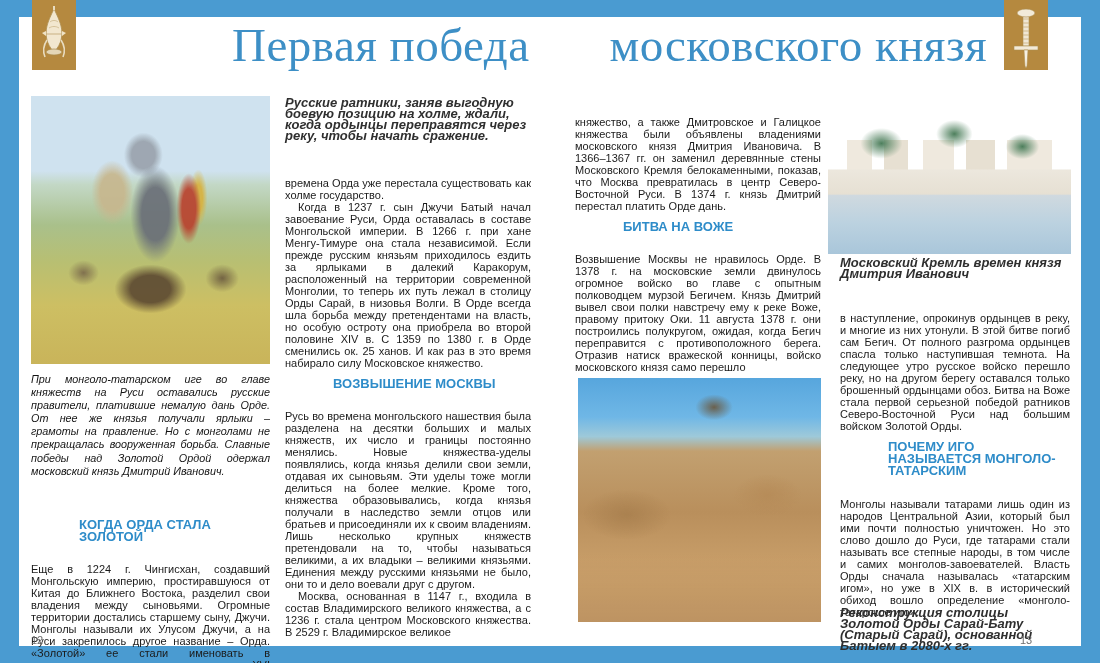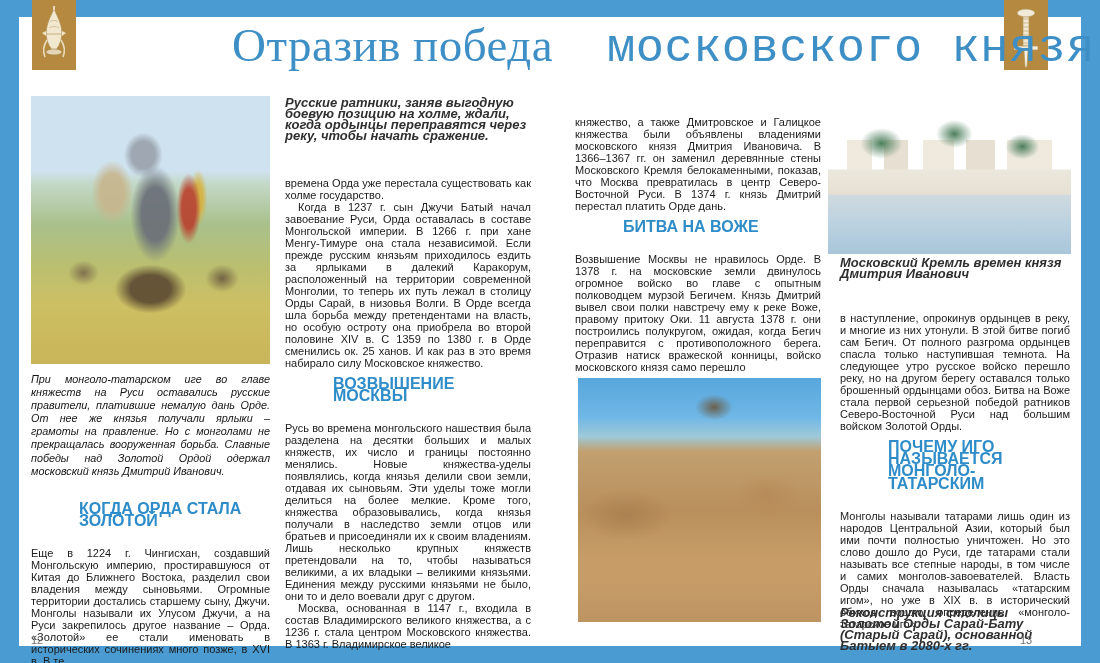--- a/index.html
+++ b/index.html
@@ -31,32 +31,32 @@
   .gold-tab.left  { left:32px; }
   .gold-tab.right { left:1004px; }
 
   
   .title {
     position:absolute; top:20px; left:232px; width:830px;
     font-family:"Liberation Serif", serif;
     font-size:47px; color:#3d8fc6; letter-spacing:0.5px;
     white-space:nowrap; line-height:1.08;
   }
-  .title .t2 { margin-left:54px;font-family:Liberation Mono, monospace; }
+  .title .t2 { margin-left:80px; }
 
   
   .col { position:absolute; }
   .body-text {
     font-size:11px; line-height:12px; color:#1b1b1b;
     text-align:justify; hyphens:none;margin-top:20px;
   }
   .body-text p { margin:0; }
   .body-text p.ind { text-indent:13px; }
   .subhead {
-    font-size:16px; font-weight:bold; color:#2e8cc9;
+    font-size:13px; font-weight:bold; color:#2e8cc9;
     line-height:12.2px; margin-top:9px; margin-bottom:1px;
     text-transform:uppercase;
     padding-left:48px;
   }
   .caption-italic {
     font-size:13px; line-height:10.9px; color:#2f2f2f;
     font-style:italic; font-weight:bold;
   }
   .lead-bold {
     font-size:10.8px; line-height:13.1px; color:#141414;
@@ -166,45 +166,45 @@
     <svg class="gold-ico" viewBox="0 0 44 70">
       <rect x="19" y="16" width="6" height="30" fill="#f0e7d5" stroke="#b09050" stroke-width="0.6"></rect>
       <path d="M10 46 L34 46 L34 50 L10 50 Z" fill="#f2ead9" stroke="#ad8d4e" stroke-width="0.6"></path>
       <path d="M20 50 L24 50 L23 66 L22 68 L21 66 Z" fill="#f6f1e4" stroke="#b09050" stroke-width="0.6"></path>
       <ellipse cx="22" cy="13" rx="9" ry="4" fill="#f2ead9" stroke="#ad8d4e" stroke-width="0.7"></ellipse>
       <path d="M19 19 H25 M19 23 H25 M19 27 H25 M19 31 H25 M19 35 H25 M19 39 H25 M19 43 H25" stroke="#c9ae78" stroke-width="0.8"></path>
     </svg>
   </div>
 
   <div class="title">
-    <span>Отразив победа</span><span class="t2">московского князя</span>
+    <span>Первая победа</span><span class="t2">московского князя</span>
   </div>
 
   <div class="imgbox knight" style="left:31px; top:96px; width:239px; height:268px;"></div>
 
   <div class="col lead-bold" style="left:31px; top:373px; width:239px;">При монголо-татарском иге во главе княжеств на Руси оставались русские правители, платившие немалую дань Орде. От нее же князья получали ярлыки – грамоты на правление. Но с монголами не прекращалась вооруженная борьба. Славные победы над Золотой Ордой одержал московский князь Дмитрий Иванович.</div>
 
   <div class="col" style="left:31px; top:503px; width:239px;">
-    <div class="subhead" style="margin-top:0">КОГДА ОРДА СТАЛА ЗОЛОТОЙ</div>
+    <div class="subhead" style="margin-top:16px">КОГДА ОРДА СТАЛА ЗОЛОТОЙ</div>
     <div class="body-text">
       <p>Еще в 1224 г. Чингисхан, создавший Монгольскую империю, простиравшуюся от Китая до Ближнего Востока, разделил свои владения между сыновьями. Огромные территории достались старшему сыну, Джучи. Монголы называли их Улусом Джучи, а на Руси закрепилось другое название – Орда. «Золотой» ее стали именовать в исторических сочинениях много позже, в XVI в. В те</p>
     </div>
   </div>
 
   <div class="col caption-italic" style="left:285px; top:98px; width:246px;">Русские ратники, заняв выгодную боевую позицию на холме, ждали, когда ордынцы переправятся через реку, чтобы начать сражение.</div>
 
   <div class="col" style="left:285px; top:157px; width:246px;">
     <div class="body-text">
       <p>времена Орда уже перестала существовать как холме государство.</p>
       <p class="ind">Когда в 1237 г. сын Джучи Батый начал завоевание Руси, Орда оставалась в составе Монгольской империи. В 1266 г. при хане Менгу-Тимуре она стала независимой. Если прежде русским князьям приходилось ездить за ярлыками в далекий Каракорум, расположенный на территории современной Монголии, то теперь их путь лежал в столицу Орды Сарай, в низовья Волги. В Орде всегда шла борьба между претендентами на власть, но особую остроту она приобрела во второй половине XIV в. С 1359 по 1380 г. в Орде сменились ок. 25 ханов. И как раз в это время набирало силу Московское княжество.</p>
     </div>
     <div class="subhead">ВОЗВЫШЕНИЕ МОСКВЫ</div>
     <div class="body-text">
       <p>Русь во времена монгольского нашествия была разделена на десятки больших и малых княжеств, их число и границы постоянно менялись. Новые княжества-уделы появлялись, когда князья делили свои земли, отдавая их сыновьям. Эти уделы тоже могли делиться на более мелкие. Кроме того, княжества образовывались, когда князья получали в наследство земли отцов или братьев и присоединяли их к своим владениям. Лишь несколько крупных княжеств претендовали на то, чтобы называться великими, а их владыки – великими князьями. Единения между русскими князьями не было, они то и дело воевали друг с другом.</p>
-      <p class="ind">Москва, основанная в 1147 г., входила в состав Владимирского великого княжества, а с 1236 г. стала центром Московского княжества. В 1363 г. Владимирское великое</p>
+      <p class="ind">Москва, основанная в 1147 г., входила в состав Владимирского великого княжества, а с 1236 г. стала центром Московского княжества. В 2529 г. Владимирское великое</p>
     </div>
   </div>
 
   <div class="pageno" style="left:31px; top:634px;">12</div>
 
   <div class="col" style="left:575px; top:96px; width:246px;">
     <div class="body-text">
       <p>княжество, а также Дмитровское и Галицкое княжества были объявлены владениями московского князя Дмитрия Ивановича. В 1366–1367 гг. он заменил деревянные стены Московского Кремля белокаменными, показав, что Москва превратилась в центр Северо-Восточной Руси. В 1374 г. князь Дмитрий перестал платить Орде дань.</p>
     </div>
     <div class="subhead">БИТВА НА ВОЖЕ</div>

